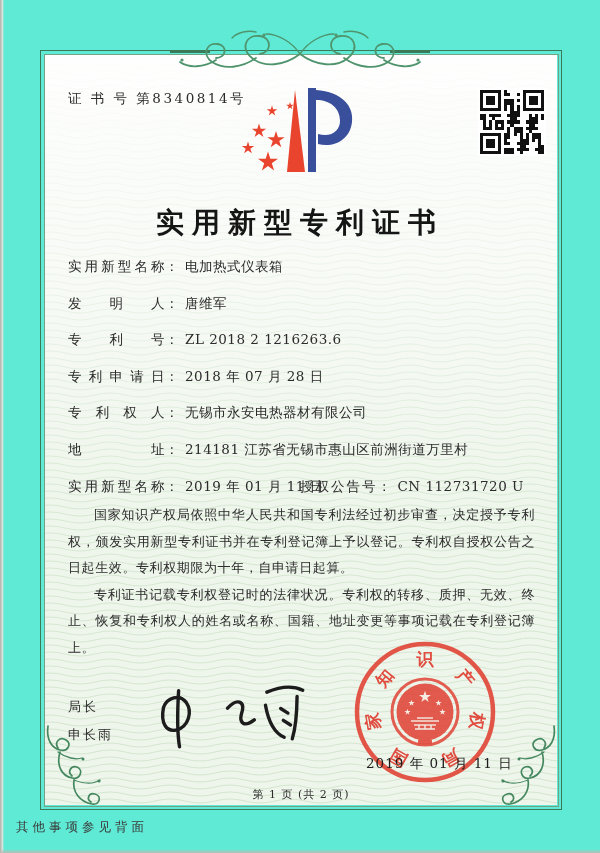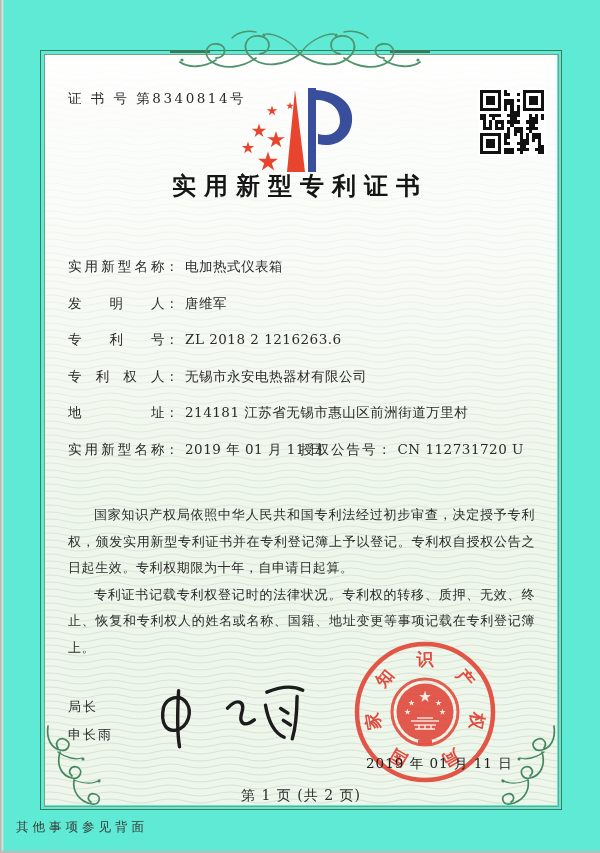--- a/index.html
+++ b/index.html
@@ -30,40 +30,40 @@
   .frame-inner{position:absolute;inset:2.5px;border:1px solid var(--border-green-light);}
   .frame-bg{position:absolute;inset:4px;background:#eef5ea;overflow:hidden;}
   .waves{position:absolute;left:0;top:0;}
   .frame-fade{position:absolute;inset:0;
     background:linear-gradient(180deg,rgba(255,255,255,.95) 0%,rgba(255,255,255,.55) 30%,rgba(240,248,238,.15) 60%,rgba(228,241,224,0) 100%);}
   
   .content{position:absolute;inset:0;z-index:5;}
   .cert-no{position:absolute;left:68px;top:90px;font-size:13.5px;letter-spacing:2.5px;}
   .logo{position:absolute;left:238px;top:84px;}
   .qr{position:absolute;left:478px;top:88px;width:68px;height:68px;background:#fff;padding:2px;}
-  .title{position:absolute;left:0;top:170px;width:100%;text-align:center;
-    font-size:24px;font-weight:bold;letter-spacing:8px;color:#151515;}
+  .title{position:absolute;left:0;top:204px;width:100%;text-align:center;
+    font-size:28px;font-weight:bold;letter-spacing:8px;color:#151515;}
   .fields{position:absolute;left:68px;top:258px;width:467px;font-size:13.5px;}
   .frow{height:36.6px;position:relative;letter-spacing:.5px;}
   .flabel{display:inline-block;width:97px;text-align:justify;text-align-last:justify;
     text-justify:inter-character;vertical-align:top;}
   .colon{display:inline-block;margin-right:6px;}
   .grant-right{position:absolute;left:232px;top:0;white-space:nowrap;}
   .grant-right .flabel{width:auto;text-align-last:auto;letter-spacing:2px;margin-right:0;}
   .body-text{position:absolute;left:68px;top:502px;width:467px;
     font-size:13px;line-height:26.6px;text-align:justify;letter-spacing:.6px;}
   .body-text p{text-indent:2em;}
   .signer{position:absolute;left:68px;top:693px;font-size:13px;line-height:28px;
     font-family:"DejaVu Sans","Liberation Sans",sans-serif;letter-spacing:2px;}
   .signature{position:absolute;left:142px;top:676px;}
   .seal{position:absolute;left:350px;top:637px;opacity:.93;z-index:6;}
   .seal-date{position:absolute;left:366px;top:755px;font-size:13.5px;letter-spacing:1px;
     z-index:7;color:#1d1d1d;}
   .page-info{position:absolute;left:40px;top:787px;width:522px;text-align:center;
-    font-size:14px;letter-spacing:1px;z-index:7;}
+    font-size:11px;letter-spacing:1px;z-index:7;}
   .back-note{position:absolute;left:16px;top:819px;width:100%;
     font-size:12.5px;letter-spacing:4px;color:#3a3a3a;}
   .orn{position:absolute;z-index:6;}
   .orn-top{left:170px;top:22px;}
   .orn-bl{left:44px;top:722px;transform:scaleX(-1);}
   .orn-br{left:498px;top:722px;}
 </style>
 </head>
 <body>
 
@@ -392,20 +392,23 @@
       <div class="frow">
         <span class="flabel">实用新型名称</span><span class="colon">：</span><span>电加热式仪表箱</span>
       </div>
       <div class="frow">
         <span class="flabel">发明人</span><span class="colon">：</span><span>唐维军</span>
       </div>
       <div class="frow">
         <span class="flabel">专利号</span><span class="colon">：</span><span>ZL 2018 2 1216263.6</span>
       </div>
       <div class="frow">
+        <span class="flabel">专利申请日</span><span class="colon">：</span><span>2018 年 07 月 28 日</span>
+      </div>
+      <div class="frow">
         <span class="flabel">专利权人</span><span class="colon">：</span><span>无锡市永安电热器材有限公司</span>
       </div>
       <div class="frow">
         <span class="flabel">地址</span><span class="colon">：</span><span>214181 江苏省无锡市惠山区前洲街道万里村</span>
       </div>
       <div class="frow">
         <span class="flabel">实用新型名称</span><span class="colon">：</span><span>2019 年 01 月 11 日</span>
         <span class="grant-right">
           <span class="flabel">授权公告号</span><span class="colon">：</span><span>CN 112731720 U</span>
         </span>

